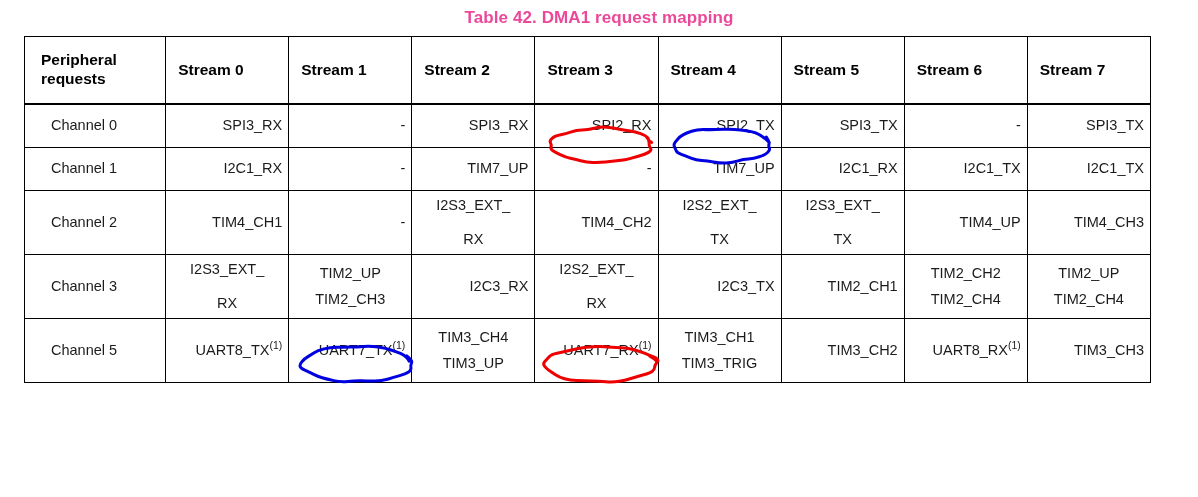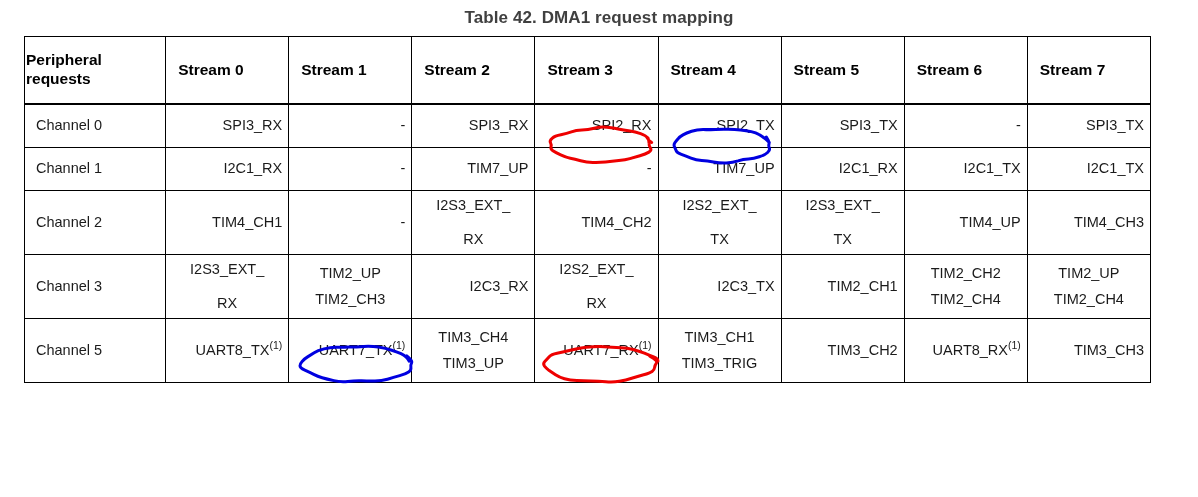--- a/index.html
+++ b/index.html
@@ -19,21 +19,21 @@
 
   
   .table-title {
     position: absolute;
     top: 8px;
     left: 0;
     width: 1198px;
     text-align: center;
     font-size: 17px;
     font-weight: bold;
-    color: #404040;
+    color: #ec4899;
     letter-spacing: 0.1px;
   }
 
   
   .table-wrap {
     position: absolute;
     top: 36px;
     left: 24px;
     width: 1127px;
   }
@@ -59,32 +59,32 @@
     font-size: 15.5px;
     font-weight: bold;
     color: #000000;
     text-align: left;
     height: 66px;
     line-height: 1.22;
     border-bottom: 2px solid #000000;
     padding-left: 12px;
   }
   table.dma thead th.corner {
-    padding-left: 1px;
+    padding-left: 16px;
   }
 
   
   table.dma tbody td {
     font-size: 14.5px;
     text-align: right;
     line-height: 1.18;
   }
   table.dma tbody td.rowhead {
     text-align: left;
-    padding-left: 11px;
+    padding-left: 26px;
   }
 
   
   tr.r-short td { height: 42px; }
   tr.r-tall  td { height: 63px; }
 
   
   col.c-head   { width: 141px; }
   col.c-stream { width: 123px; }
 

